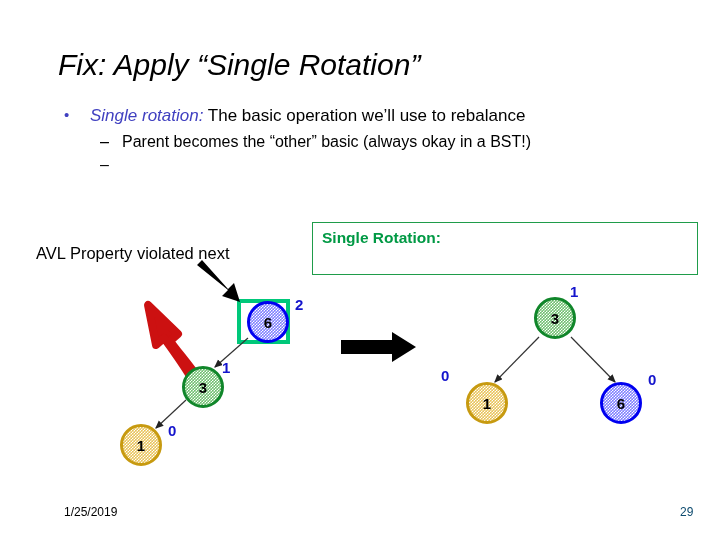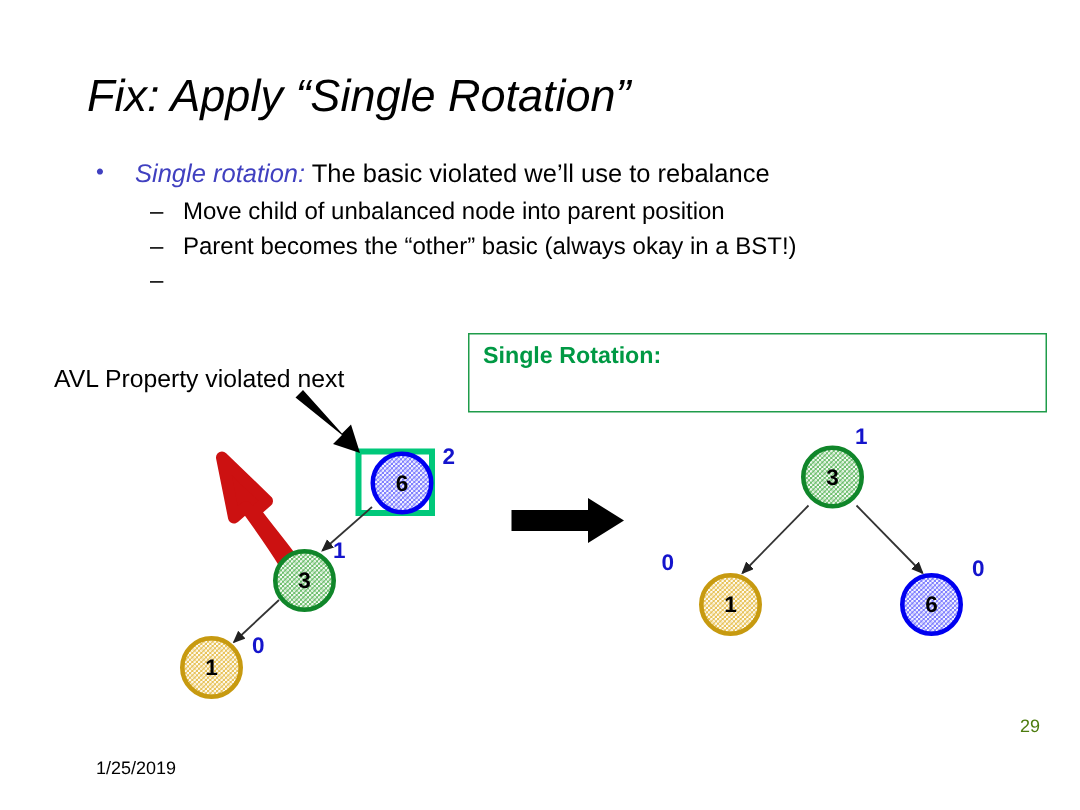--- a/index.html
+++ b/index.html
@@ -177,38 +177,38 @@
     position: absolute;
     left: 64px;
     top: 505px;
     font-size: 12px;
     color: #000000;
     text-align: center;
   }
   #pagenum {
     position: absolute;
     left: 680px;
-    top: 477px;
+    top: 505px;
     font-size: 12px;
-    color: #4d7c0f;
+    color: #0c4a6e;
   }
 </style>
 </head>
 <body>
 
 <div id="slide">
 
   <div id="title">Fix: Apply “Single Rotation”</div>
 
   <div id="bullets">
     <div class="lvl1">
-      <span class="dot">•</span><span class="em">Single rotation:</span><span> The basic violated we’ll use to rebalance</span>
+      <span class="dot">•</span><span class="em">Single rotation:</span><span> The basic operation we’ll use to rebalance</span>
     </div>
     <div class="lvl2">
-      <span class="dash">–</span><span>Move child of unbalanced node into parent position</span>
+      <span class="dash">–</span>
     </div>
     <div class="lvl2">
       <span class="dash">–</span><span>Parent becomes the “other” basic (always okay in a BST!)</span>
     </div>
     <div class="lvl2">
       <span class="dash">–</span>
     </div>
   </div>
 
   <div id="callout">

